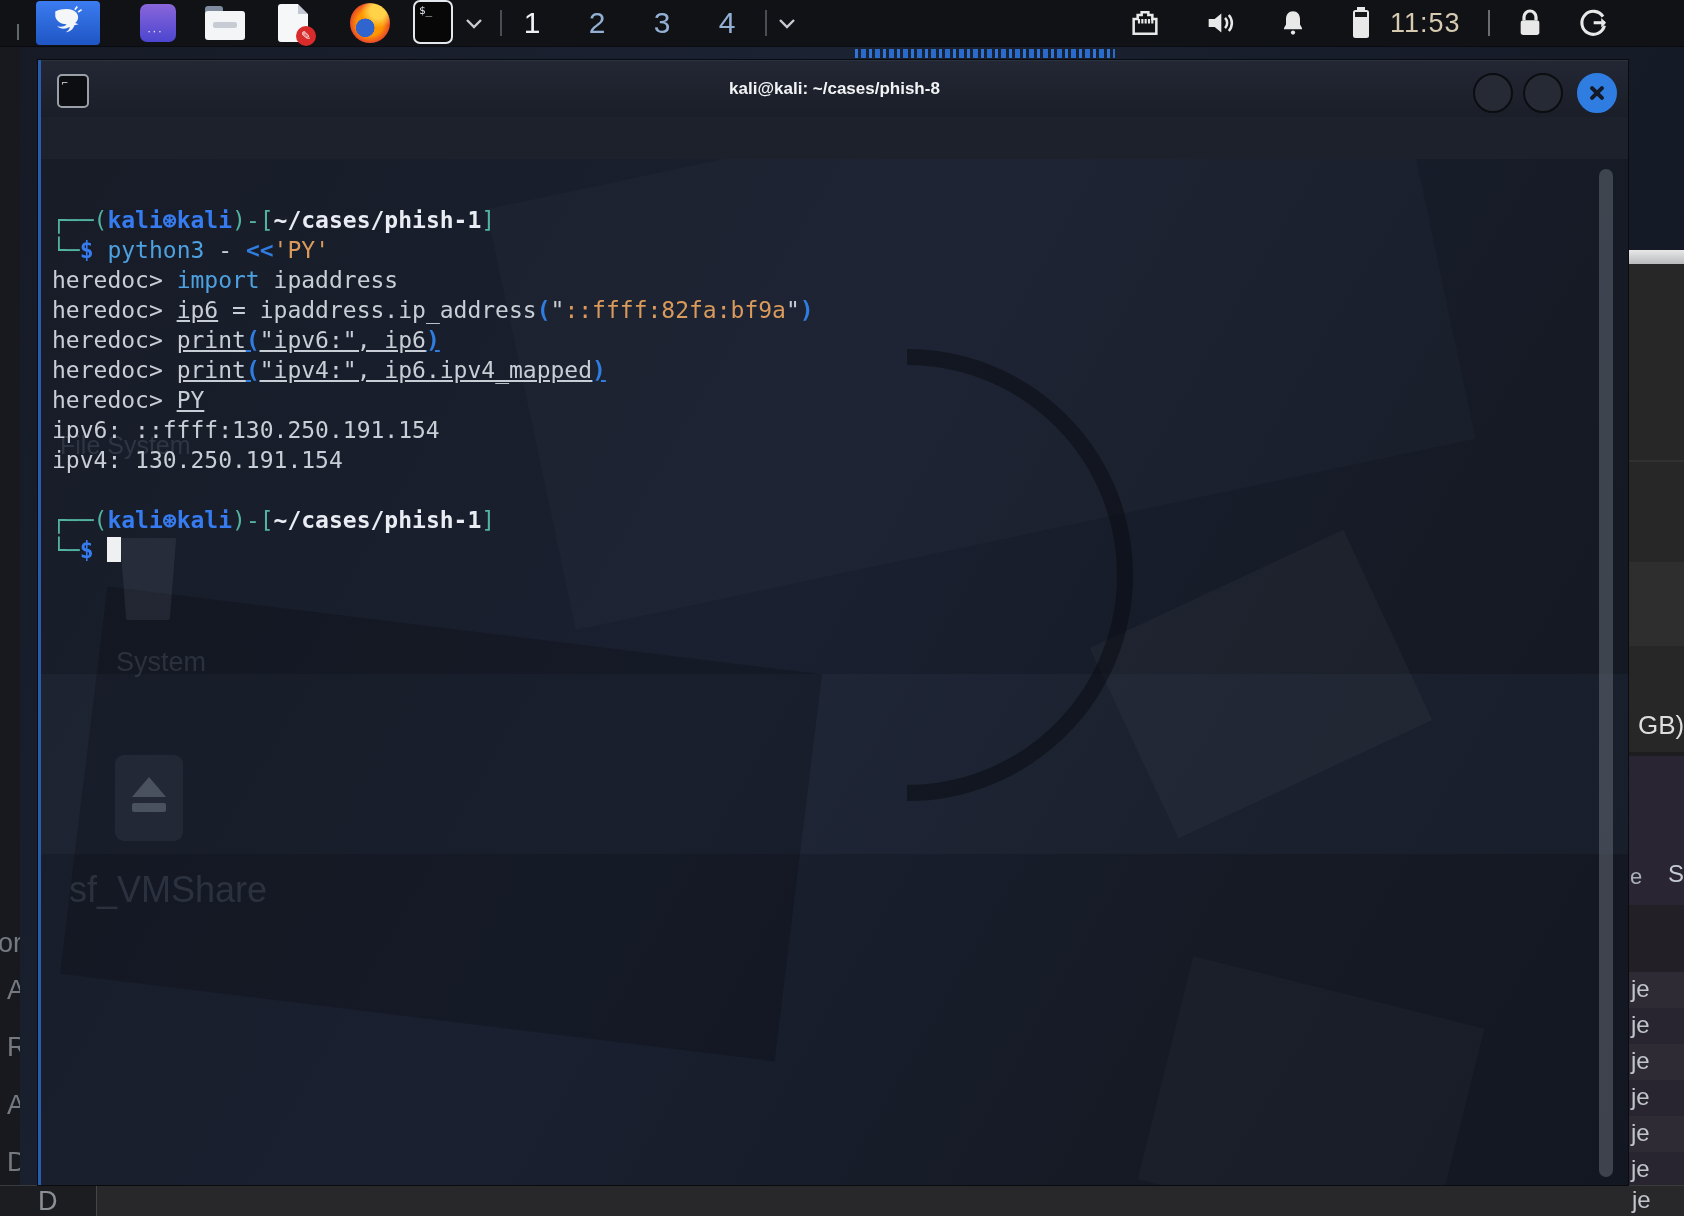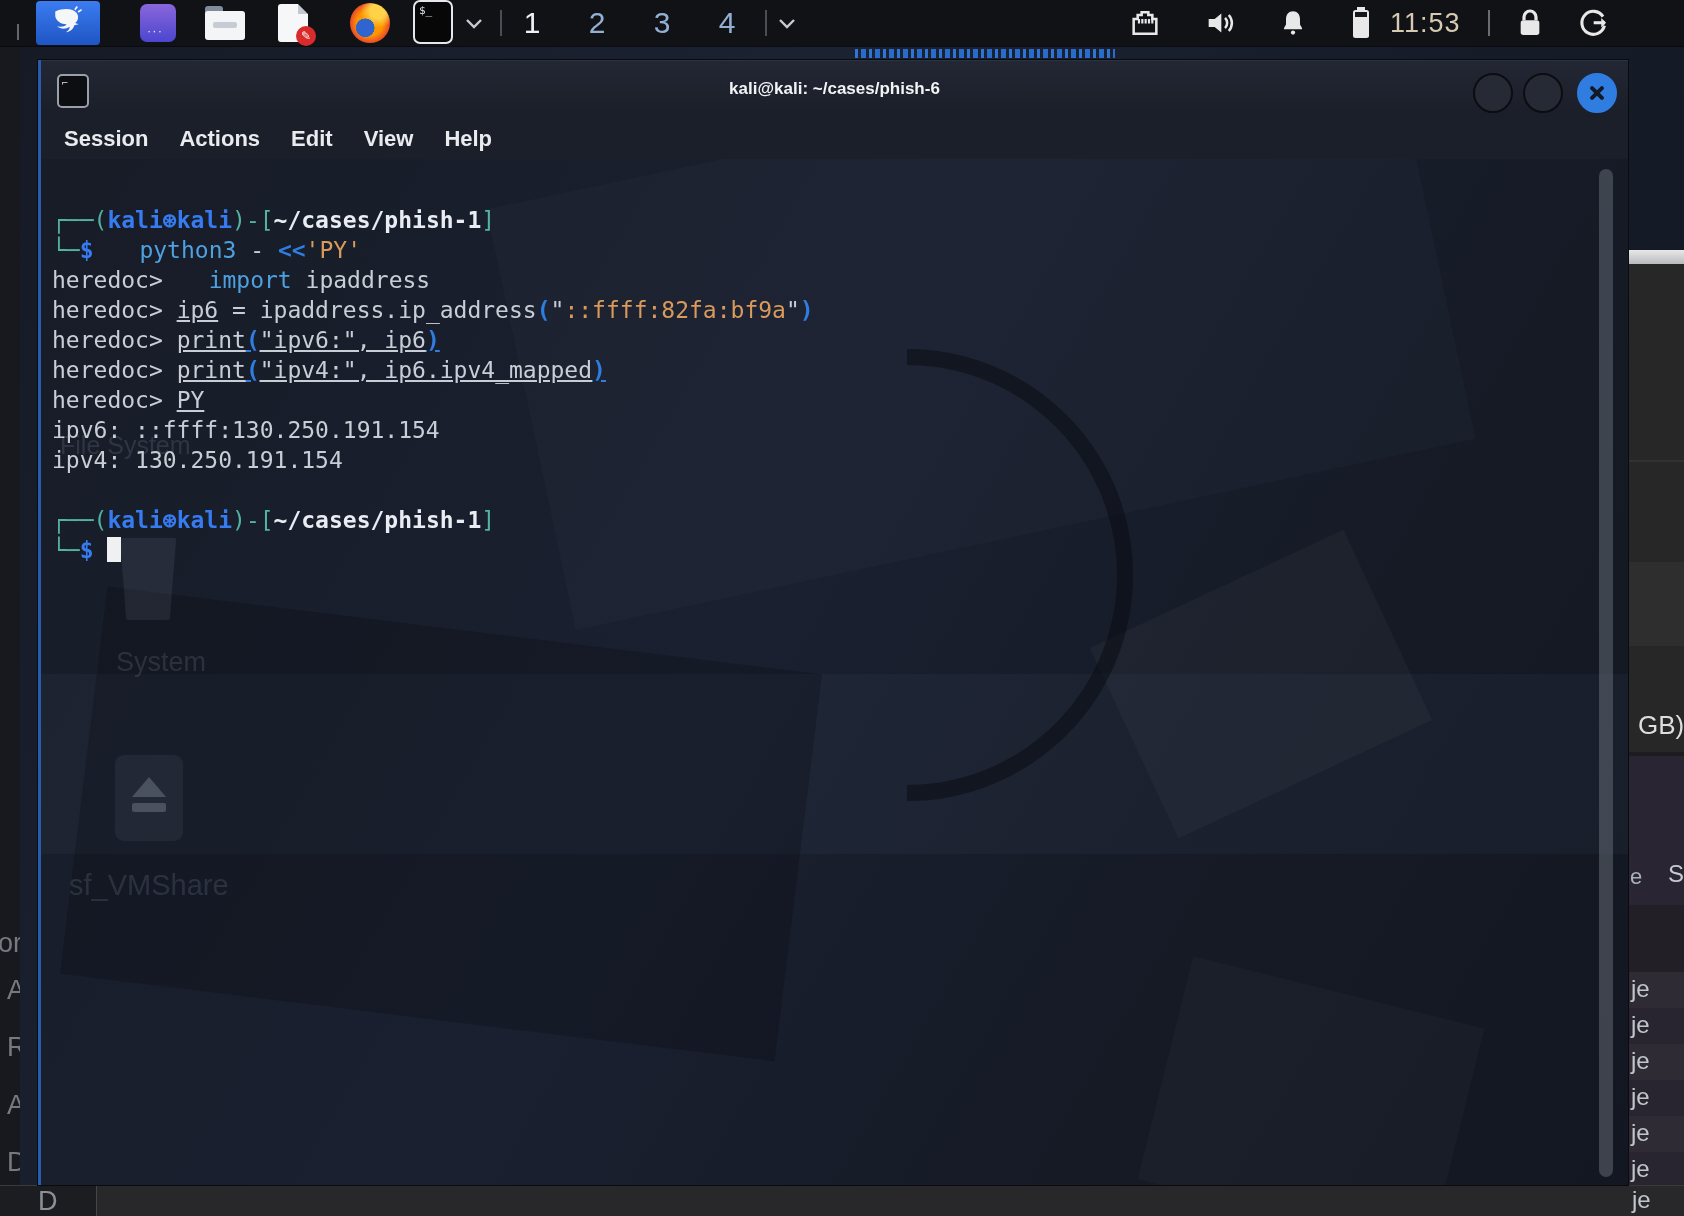--- a/index.html
+++ b/index.html
@@ -107,21 +107,21 @@
 
   
   .output{position:absolute;left:11px;top:46px;z-index:3;white-space:pre;
     font-family:"DejaVu Sans Mono",monospace;font-size:23px;line-height:30px;}
   .tline{height:30px;}
   .sg-fr{color:#52b3a2;}
   .sg-ub{color:#367bf0;font-weight:bold;}
   .sg-sy{color:#367bf0;font-weight:bold;font-family:"DejaVu Sans Mono","DejaVu Sans",monospace;}
   .sg-pa{color:#e9ecf2;font-weight:bold;}
   .sg-dl{color:#367bf0;font-weight:bold;}
-  .sg-cm{color:#4ea1e0;margin-left:32px;}
+  .sg-cm{color:#4ea1e0;}
   .sg-pl{color:#c9ced6;}
   .sg-rd{color:#2f7de1;font-weight:bold;}
   .sg-st{color:#d99a5b;}
   .sg-un{color:#c9ced6;text-decoration:underline;}
   .sg-pb{color:#2f7de1;font-weight:bold;}
   .sg-pu{color:#2f7de1;font-weight:bold;text-decoration:underline;}
   .sg-cur{display:inline-block;width:14px;height:25px;background:#eef0f2;vertical-align:-4px;}
 </style>
 </head>
 <body>
@@ -262,49 +262,42 @@
     <div class="dark-part"></div>
     <div class="bfrag-l">D</div>
     <div class="bfrag-r">je</div>
   </div>
 
   <div class="termwin">
     <div class="titlebar">
       <div class="mini-term">
           <i>⌐</i>
         </div>
-      <div class="wtitle">kali@kali: ~/cases/phish-6</div>
+      <div class="wtitle">kali@kali: ~/cases/phish-8</div>
       <div class="wbtn" style="left:1432px"></div>
       <div class="wbtn" style="left:1482px"></div>
       <div class="wbtn close" style="left:1536px"></div>
     </div>
-    <div class="menubar" id="menu-host">
-        <span class="menu-item">Session</span>
-        <span class="menu-item">Actions</span>
-        <span class="menu-item">Edit</span>
-        <span class="menu-item">View</span>
-        <span class="menu-item">Help</span>
-      </div>
 
     <div class="termbody">
 
       <div class="shape shape-a"></div>
       <div class="shape band"></div>
       <div class="shape shape-b"></div>
       <div class="shape shape-c"></div>
       <div class="shape shape-d"></div>
       <div class="shape cable"></div>
 
       <div class="ghost-label" style="left:19px;top:272px;font-size:25px">File System</div>
       <div class="trash-can"></div>
       <div class="ghost-label" style="left:60px;top:488px;width:120px;text-align:center;font-size:27px">System</div>
       <div class="eject-box">
         <div class="eject-tri"></div>
         <div class="eject-bar"></div>
       </div>
-      <div class="ghost-label" style="left:28px;top:710px;font-size:29px">sf_VMShare</div>
+      <div class="ghost-label" style="left:28px;top:710px;font-size:36px">sf_VMShare</div>
 
       <div class="term-scrollbar"></div>
 
       <div class="output" id="term-host"><div class="tline"><span class="sg-fr">┌──(</span><span class="sg-ub">kali</span><span class="sg-sy">⊛</span><span class="sg-ub">kali</span><span class="sg-fr">)-[</span><span class="sg-pa">~/cases/phish-1</span><span class="sg-fr">]</span></div><div class="tline"><span class="sg-fr">└─</span><span class="sg-dl">$</span><span class="sg-pl"> </span><span class="sg-cm">python3</span><span class="sg-pl"> - </span><span class="sg-rd">&lt;&lt;</span><span class="sg-st">'PY'</span></div><div class="tline"><span class="sg-pl">heredoc&gt; </span><span class="sg-cm">import</span><span class="sg-pl"> ipaddress</span></div><div class="tline"><span class="sg-pl">heredoc&gt; </span><span class="sg-un">ip6</span><span class="sg-pl"> = ipaddress.ip_address</span><span class="sg-pb">(</span><span class="sg-pl">"</span><span class="sg-st">::ffff:82fa:bf9a</span><span class="sg-pl">"</span><span class="sg-pb">)</span></div><div class="tline"><span class="sg-pl">heredoc&gt; </span><span class="sg-un">print</span><span class="sg-pu">(</span><span class="sg-un">"ipv6:", ip6</span><span class="sg-pu">)</span></div><div class="tline"><span class="sg-pl">heredoc&gt; </span><span class="sg-un">print</span><span class="sg-pu">(</span><span class="sg-un">"ipv4:", ip6.ipv4_mapped</span><span class="sg-pu">)</span></div><div class="tline"><span class="sg-pl">heredoc&gt; </span><span class="sg-un">PY</span></div><div class="tline"><span class="sg-pl">ipv6: ::ffff:130.250.191.154</span></div><div class="tline"><span class="sg-pl">ipv4: 130.250.191.154</span></div><div class="tline">&nbsp;</div><div class="tline"><span class="sg-fr">┌──(</span><span class="sg-ub">kali</span><span class="sg-sy">⊛</span><span class="sg-ub">kali</span><span class="sg-fr">)-[</span><span class="sg-pa">~/cases/phish-1</span><span class="sg-fr">]</span></div><div class="tline"><span class="sg-fr">└─</span><span class="sg-dl">$</span><span class="sg-pl"> </span><span class="sg-cur"></span></div></div>
     </div>
   </div>
 </div>
 
 </body></html>

